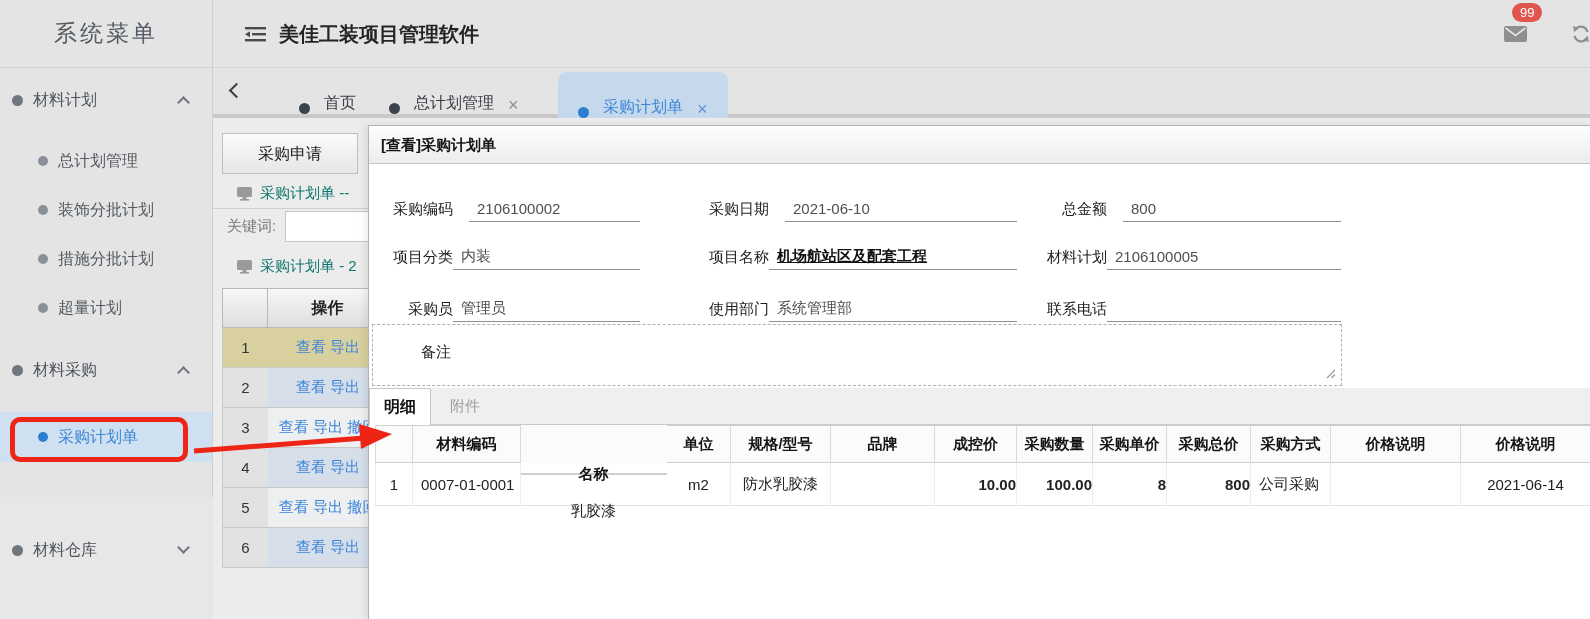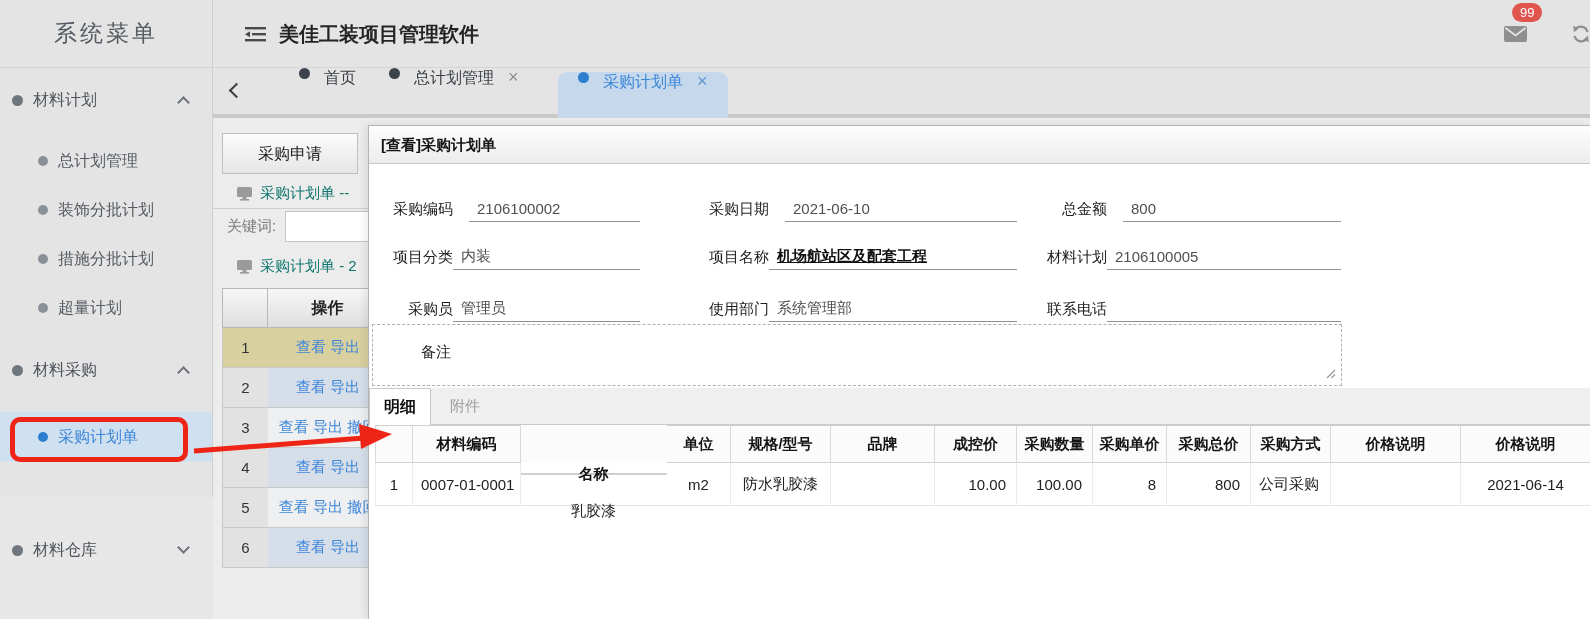--- a/index.html
+++ b/index.html
@@ -23,21 +23,21 @@
   #topbar{position:absolute;left:213px;top:0;width:1377px;height:68px;background:#e4e4e4;border-bottom:1px solid #d5d5d5;z-index:2;}
   .collapse-icon{position:absolute;left:32px;top:27px;cursor:pointer;}
   .app-title{position:absolute;left:66px;top:0;height:80px;line-height:68px;font-size:20px;font-weight:bold;color:#242424;}
   .badge{position:absolute;left:1299px;top:3px;background:#e0564e;color:#fff;font-size:13px;line-height:17px;border-radius:10px;padding:1px 8px;z-index:3;}
   .mail-btn{position:absolute;left:1291px;top:26px;cursor:pointer;}
   .refresh-btn{position:absolute;left:1358px;top:24px;cursor:pointer;}
 
   
   #tabbar{position:absolute;left:213px;top:68px;width:1377px;height:50px;background:#e4e4e4;border-bottom:4px solid #c9c9c9;z-index:2;}
   .back-chev{position:absolute;left:18px;top:17px;width:11px;height:11px;border-left:2px solid #3f3f3f;border-bottom:2px solid #3f3f3f;transform:rotate(45deg);cursor:pointer;}
-  .tab{position:absolute;top:0;height:46px;display:flex;align-items:flex-start;font-size:16px;color:#383d44;cursor:pointer;}
+  .tab{position:absolute;top:0;height:46px;display:flex;align-items:flex-end;font-size:16px;color:#383d44;cursor:pointer;}
   .tab .tdot{width:11px;height:11px;border-radius:50%;background:#3c434c;margin-right:14px;flex:none;}
   .tab .close{margin-left:14px;color:#8f8f8f;font-size:18px;line-height:18px;}
   .tab.home{left:86px;}
   .tab.t2{left:176px;}
   .tab.active{left:345px;top:4px;height:46px;background:#c5d8ec;border-radius:9px 9px 0 0;padding:0 20px;color:#3c86d8;}
   .tab.active .tdot{background:#2e7ecf;}
   .tab.active .close{color:#5f95cf;}
 
   
   #bg-panel{position:absolute;left:213px;top:118px;width:1377px;height:501px;background:#ececec;z-index:1;}
@@ -82,21 +82,21 @@
   .drow .cell{display:flex;align-items:center;justify-content:center;font-size:15px;}
   .dth{height:38px;background:#fbfbfb;}
   .dth .cell{font-weight:bold;color:#141414;border-top:1px solid #cfcfcf;border-bottom:1px solid #cfcfcf;border-right:1px solid #d9d9d9;}
   .dth .cell:first-child{border-left:1px solid #d9d9d9;}
   .dtr{height:43px;background:#fff;border-bottom:1px solid #e3e3e3;}
   .dtr .cell{color:#222;border-right:1px solid #ececec;}
   .dtr .cell:first-child{border-left:1px solid #ececec;}
   .c0{width:38px;} .cA{width:108px;} .cB{width:146px;margin-top:48px;} .cC{width:64px;} .cD{width:100px;} .cE{width:104px;}
   .cF{width:82px;} .cG{width:76px;} .cH{width:74px;} .cI{width:84px;} .cJ{width:80px;} .cK{width:130px;} .cL{width:130px;}
   .al{justify-content:flex-start !important;padding-left:8px;}
-  .ar{justify-content:flex-end !important;padding-right:10px;}
+  .ar{justify-content:flex-end !important;font-weight:bold;}
 
   
   #annot-box{position:absolute;left:10px;top:417px;width:178px;height:45px;border:5px solid #ee2516;border-radius:10px;z-index:30;pointer-events:none;}
   #annot-arrow{position:absolute;left:188px;top:418px;z-index:30;pointer-events:none;}
 </style>
 </head>
 <body>
 
 <div id="sidebar">
   <div class="sb-title">系统菜单</div>

